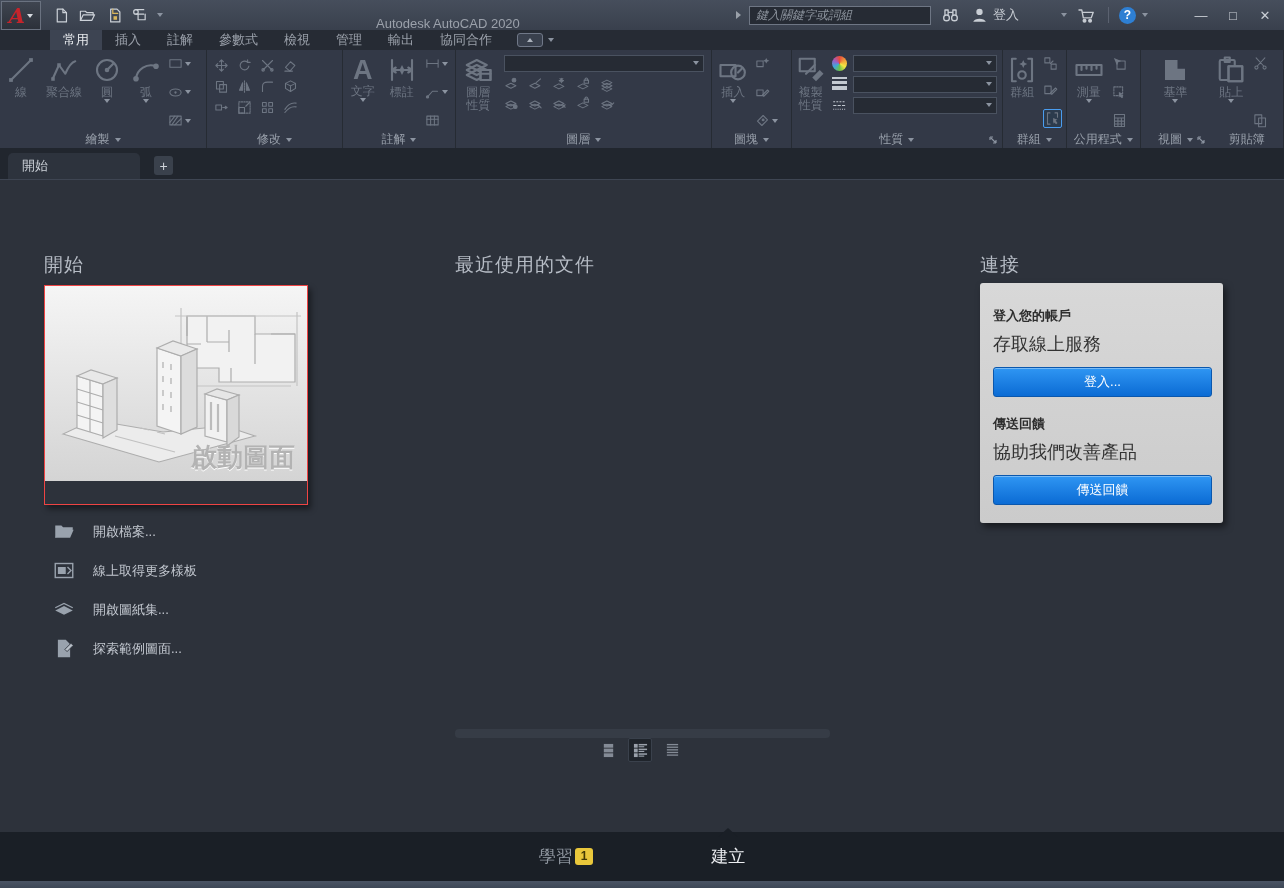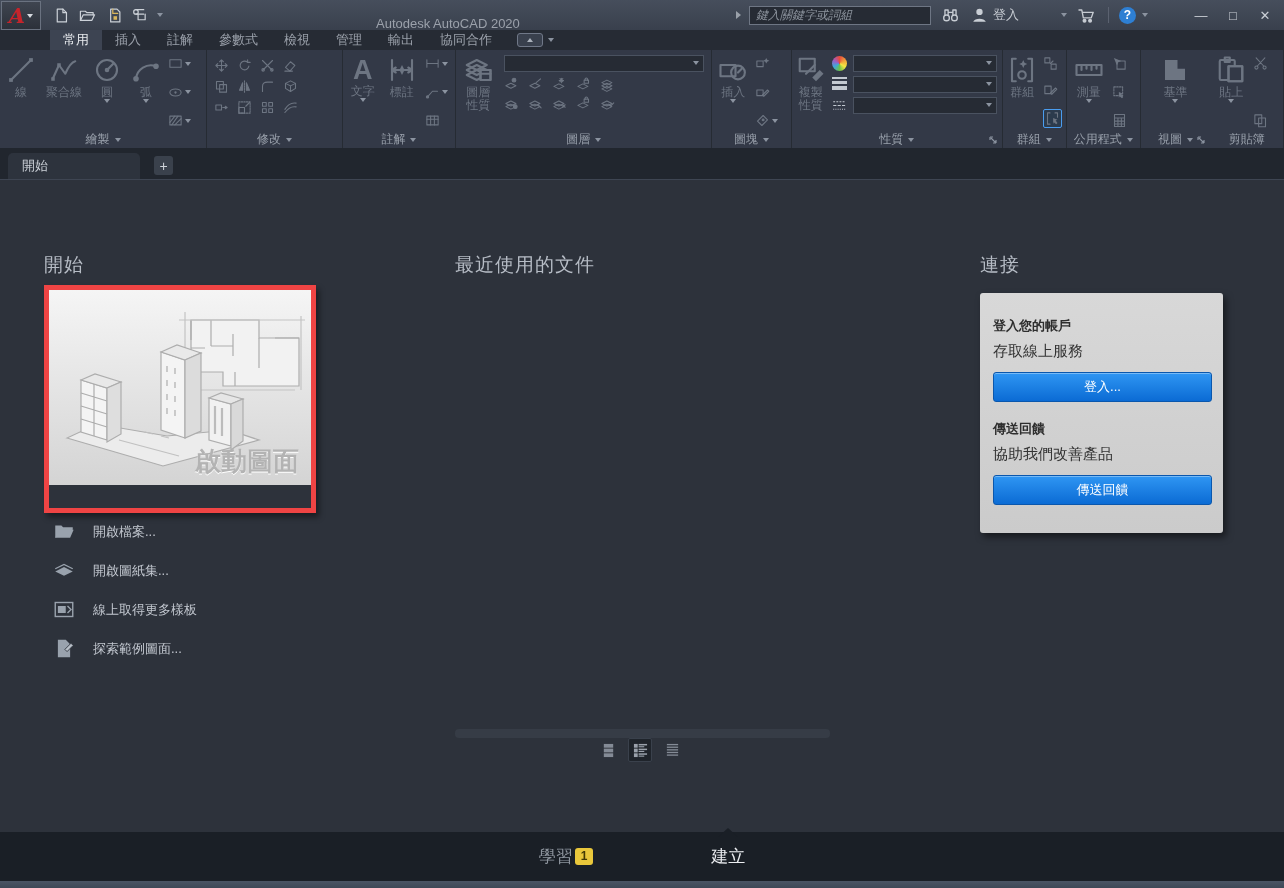--- a/index.html
+++ b/index.html
@@ -80,21 +80,21 @@
     display:flex;align-items:center;padding-left:14px;box-sizing:border-box;
     font-size:13px;color:#ccd1d8;}
   .ftab-plus{width:19px;height:19px;background:#3a414c;border-radius:3px;margin:0 0 4px 14px;
     display:flex;align-items:center;justify-content:center;color:#cfd4da;font-size:14px;}
 
   
   .content{position:absolute;left:0;top:180px;width:1284px;height:652px;background:#2d323b;}
   .sec-heading{position:absolute;font-size:19px;color:#b6bcc5;letter-spacing:1px;}
 
   .start-card{position:absolute;left:44px;top:105px;width:262px;height:218px;
-    box-shadow:3px 4px 6px rgba(0,0,0,.45);border:5px solid #ef4444;}
+    box-shadow:3px 4px 6px rgba(0,0,0,.45);border:1px solid #ef4444;}
   .card-img{position:relative;width:262px;height:195px;background:linear-gradient(#f5f5f5,#d4d4d4);}
   .card-caption{position:absolute;right:12px;bottom:6px;font-size:26px;font-weight:bold;
     color:#b3b3b3;text-shadow:0 1px 0 #ffffff;}
   .tpl-bar{width:262px;height:22px;background:linear-gradient(#f0f0f0,#dcdcdc);
     border-top:1px solid #c2c2c2;display:flex;align-items:center;box-sizing:border-box;padding:0 8px;}
   .tpl-grid{width:13px;height:11px;border:1.5px solid #6a6a6a;position:relative;margin-right:6px;}
   .tpl-grid::before{content:"";position:absolute;left:4px;top:0;bottom:0;width:1.5px;background:#6a6a6a;}
   .tpl-grid::after{content:"";position:absolute;left:0;right:0;top:3px;height:1.5px;background:#6a6a6a;}
   .tpl-label{font-size:12px;color:#555;flex:1;}
   .tpl-caret{width:0;height:0;border-left:5px solid transparent;border-right:5px solid transparent;
@@ -103,25 +103,25 @@
   .start-links{position:absolute;left:52px;top:332px;}
   .slink{display:flex;align-items:center;gap:17px;height:39px;color:#c3c8d0;font-size:13px;}
   .slink svg{width:24px;height:21px;color:#99a2ad;}
 
   .recent-scroll{position:absolute;left:455px;top:549px;width:375px;height:9px;background:#363c46;border-radius:4px;}
   .viewmodes{position:absolute;left:597px;top:558px;display:flex;align-items:center;gap:9px;}
   .vm-btn{width:22px;height:22px;display:flex;align-items:center;justify-content:center;color:#848b96;}
   .vm-btn.selected{background:#1f242b;border:1px solid #3a414c;border-radius:2px;}
   .vm-btn svg{width:15px;height:15px;}
 
-  .connect-card{position:absolute;left:980px;top:113px;width:243px;height:240px;
+  .connect-card{position:absolute;left:980px;top:103px;width:243px;height:240px;
     background:linear-gradient(#d8d8d8,#cbcbcb);border-radius:3px;box-shadow:3px 4px 7px rgba(0,0,0,.5);
     box-sizing:border-box;padding:24px 13px 0 13px;}
   .cc-title{font-size:13px;font-weight:bold;color:#2e2e2e;margin-bottom:7px;}
-  .cc-desc{font-size:15px;color:#333;margin-bottom:11px;}
+  .cc-desc{font-size:18px;color:#333;margin-bottom:11px;}
   .cc-btn{width:217px;height:28px;border:1px solid #0a57ad;border-radius:3px;
     background:linear-gradient(#2f96f3,#0b6bd4);color:#fff;font-size:13px;
     display:flex;align-items:center;justify-content:center;
     box-shadow:inset 0 1px 0 rgba(255,255,255,.35);margin-bottom:18px;}
 
   
   .footer{position:absolute;left:0;top:832px;width:1284px;height:49px;background:#1a1f26;
     display:flex;align-items:center;justify-content:center;gap:118px;}
   .f-learn{display:flex;align-items:center;gap:2px;color:#8e959e;font-size:17px;text-align:center;}
   .f-badge{background:#e9c73b;color:#433a05;font-size:12px;font-weight:bold;border-radius:3px;
@@ -717,32 +717,32 @@
     <div class="start-links">
       <div class="slink">
         <svg class="svgi" viewBox="0 0 24 24">
             <path d="M2 19V5h7l2 2h11v3" fill="#99a2ad" stroke="none"></path>
             <path d="M2 19l4-9h17l-4 9z" fill="#99a2ad" stroke="none"></path>
           </svg>
         <span>開啟檔案...</span>
       </div>
       <div class="slink">
         <svg viewBox="0 0 24 24" style="width:24px;height:21px;">
-            <path d="M2 13l10-5 10 5-10 5z" fill="#99a2ad"></path>
-            <path d="M2 10l10-5 10 5" fill="none" stroke="#99a2ad" stroke-width="1.5"></path>
-          </svg>
-        <span>開啟圖紙集...</span>
-      </div>
-      <div class="slink">
-        <svg viewBox="0 0 24 24" style="width:24px;height:21px;">
             <rect x="2" y="4" width="20" height="16" fill="none" stroke="#99a2ad" stroke-width="1.6"></rect>
             <rect x="5" y="8" width="9" height="8" fill="#99a2ad"></rect>
             <path d="M16 8l4 4-4 4" fill="none" stroke="#99a2ad" stroke-width="1.6"></path>
           </svg>
         <span>線上取得更多樣板</span>
+      </div>
+      <div class="slink">
+        <svg viewBox="0 0 24 24" style="width:24px;height:21px;">
+            <path d="M2 13l10-5 10 5-10 5z" fill="#99a2ad"></path>
+            <path d="M2 10l10-5 10 5" fill="none" stroke="#99a2ad" stroke-width="1.5"></path>
+          </svg>
+        <span>開啟圖紙集...</span>
       </div>
       <div class="slink">
         <svg viewBox="0 0 24 24" style="width:24px;height:21px;">
             <path d="M5 2h9l5 5v15H5z" fill="#99a2ad"></path>
             <path d="M13 13l7-7 2.5 2.5-7 7z" fill="#b9c0c9" stroke="#2d323b" stroke-width="1"></path>
           </svg>
         <span>探索範例圖面...</span>
       </div>
     </div>
 

